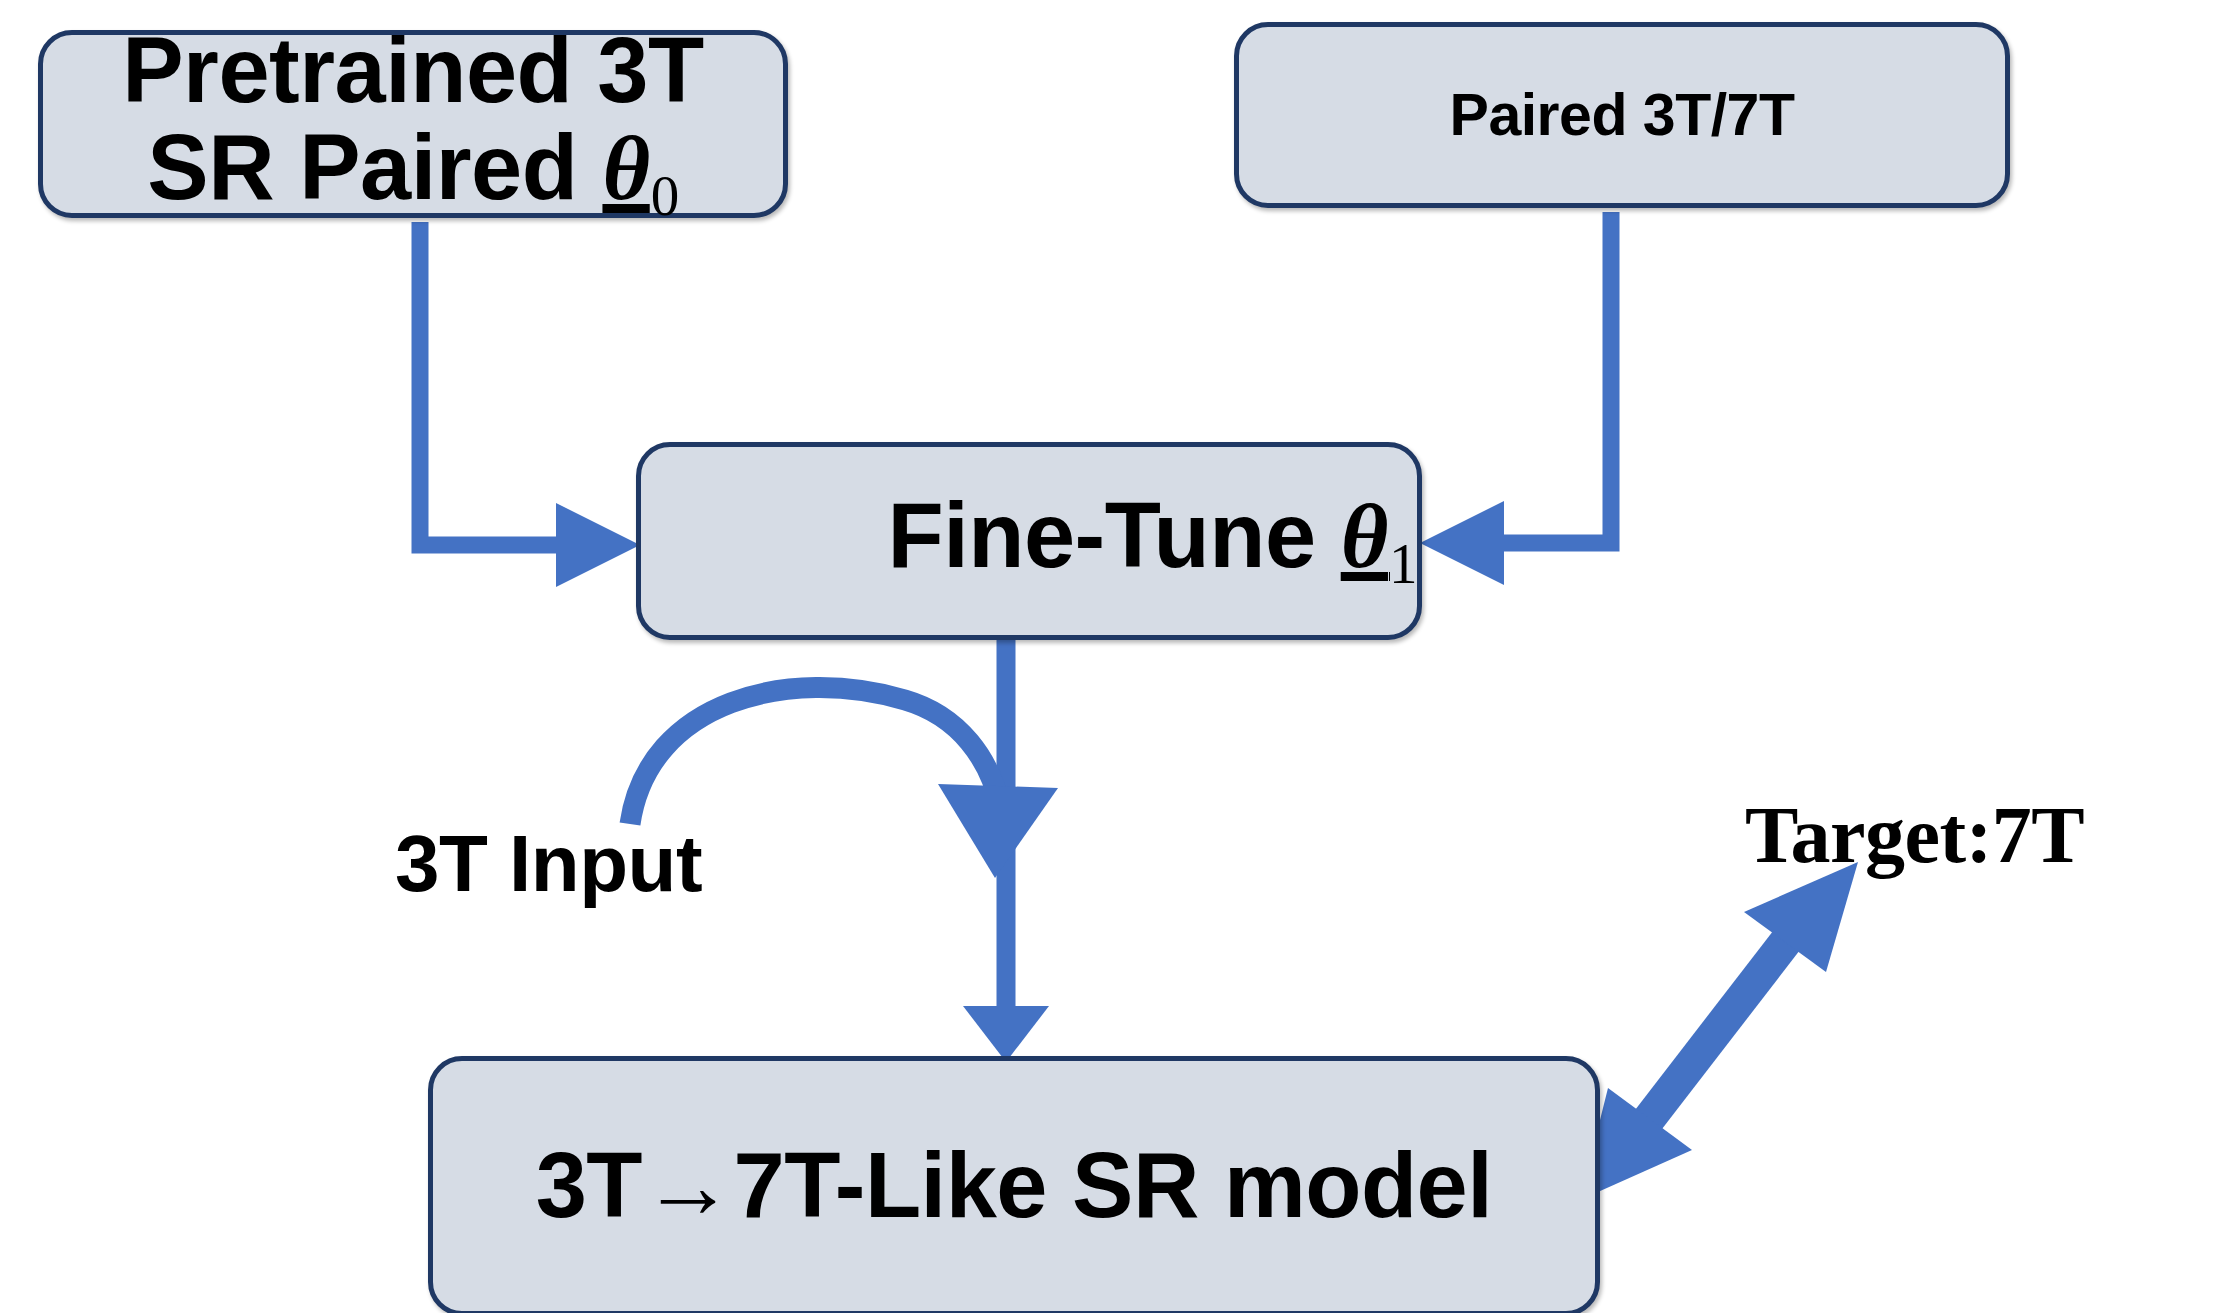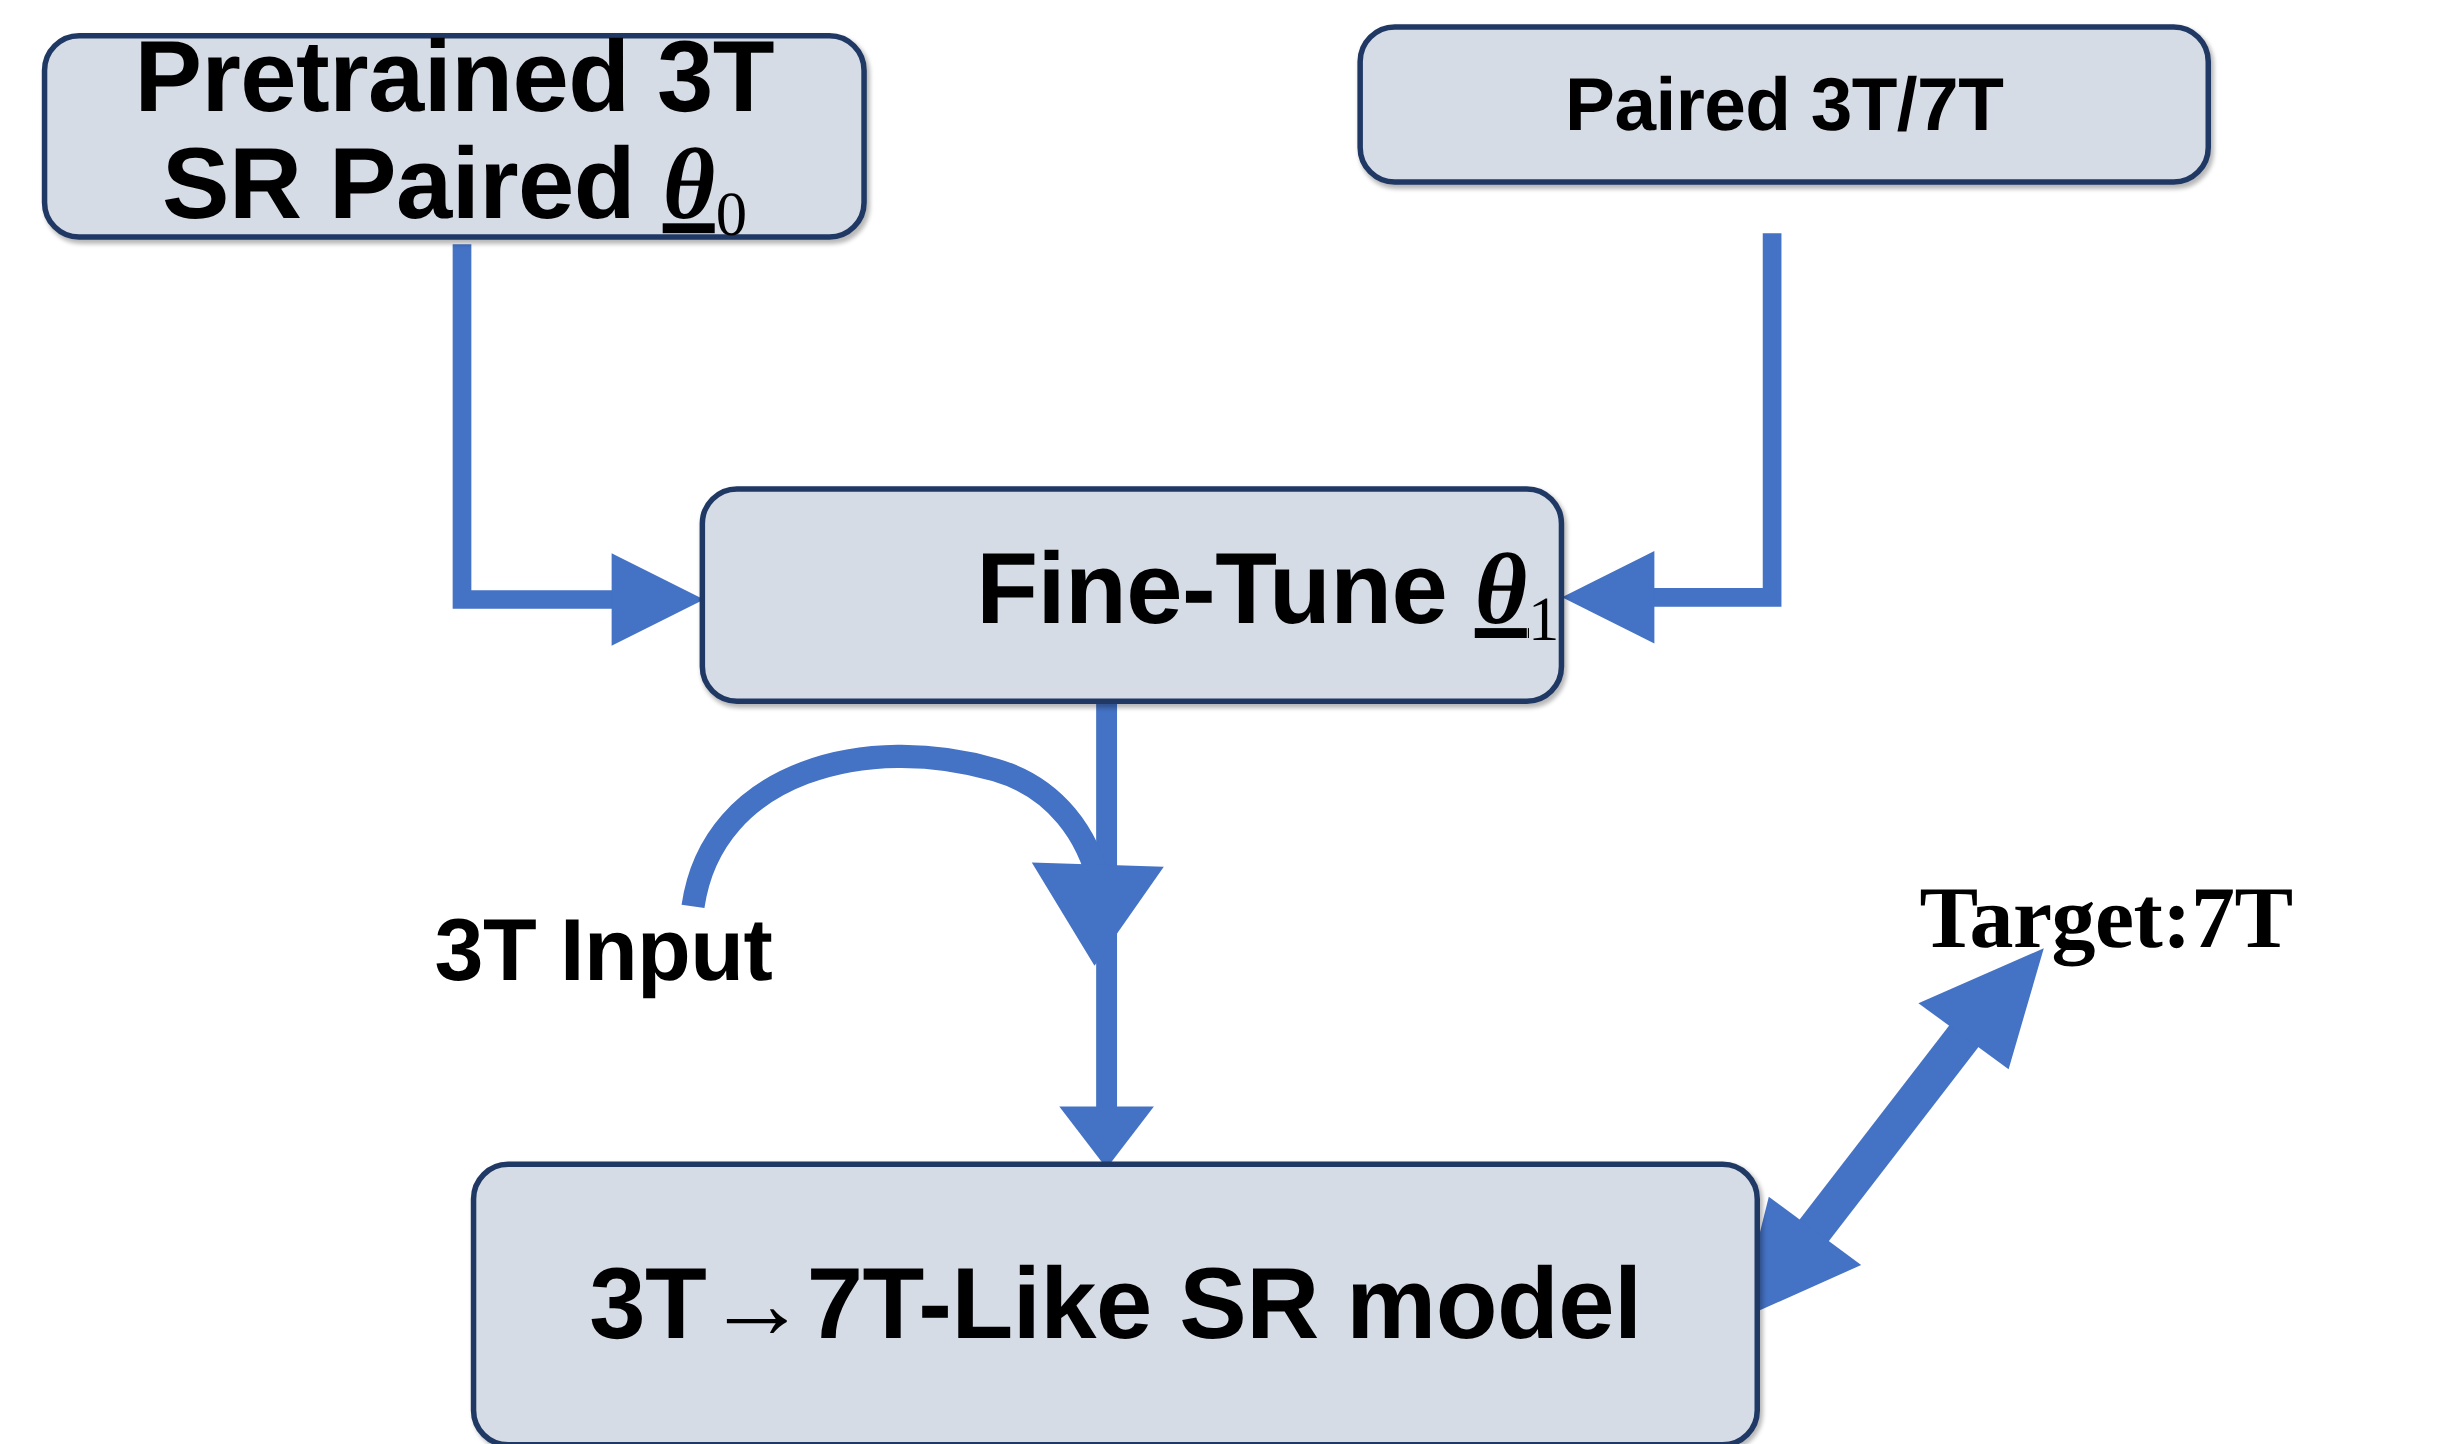--- a/index.html
+++ b/index.html
@@ -43,21 +43,21 @@
     font-family: "Liberation Serif", serif;
     font-style: normal;
     font-weight: normal;
     font-size: 0.62em;
     vertical-align: -0.28em;
     margin-left: 1px;
   }
 
   
   #node-pretrained { left: 38px;   top: 30px;   width: 750px;  height: 188px; font-size: 92px; }
-  #node-paired     { left: 1234px; top: 22px;   width: 776px;  height: 146px; font-size: 68px; }
+  #node-paired     { left: 1234px; top: 22px;   width: 776px;  height: 186px; font-size: 59px; }
   #node-finetune   { left: 636px;  top: 442px;  width: 786px;  height: 198px; font-size: 92px; align-items: flex-end; }
   #node-srmodel    { left: 428px;  top: 1056px; width: 1172px; height: 260px; font-size: 92px; }
 
   
   .flabel {
     position: absolute;
     color: #000000;
     font-weight: bold;
     white-space: nowrap;
     letter-spacing: -0.5px;

